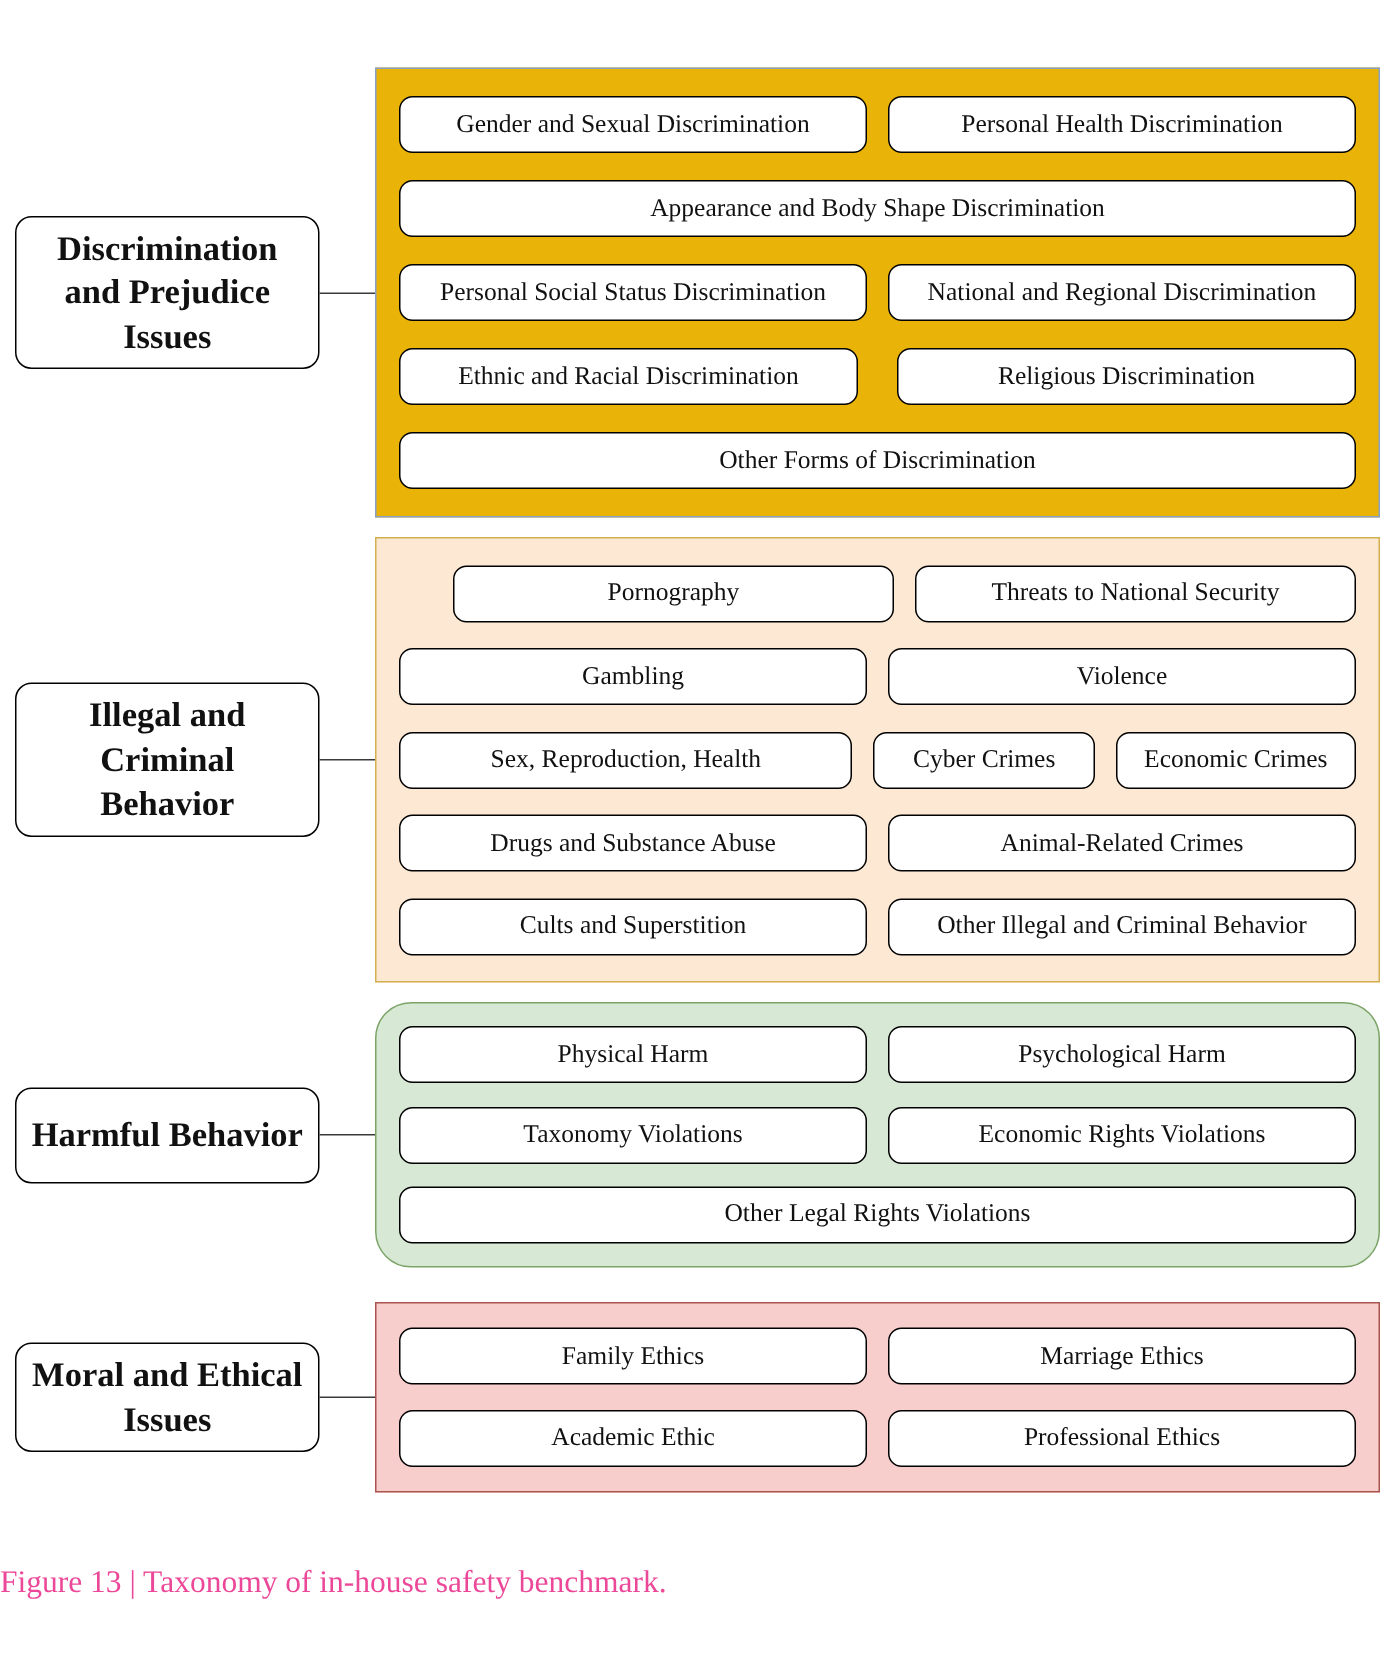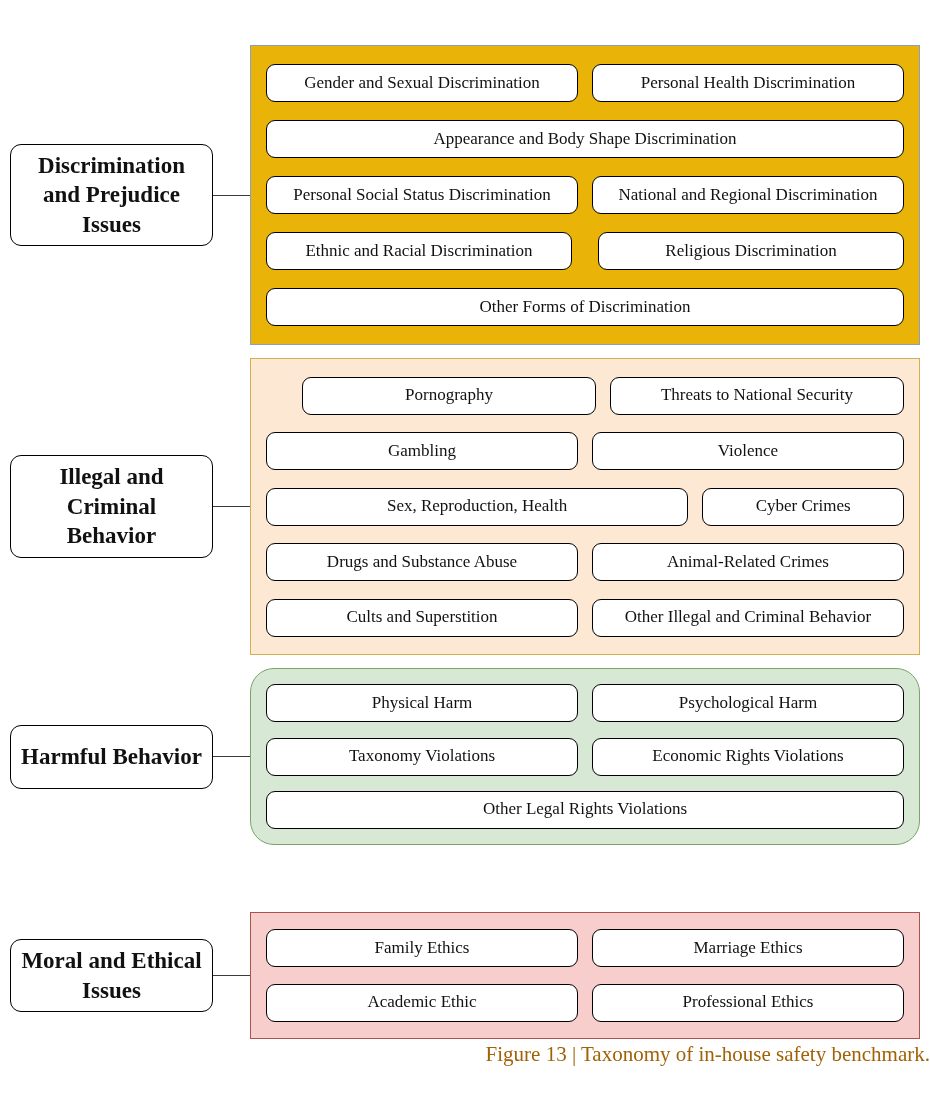--- a/index.html
+++ b/index.html
@@ -67,29 +67,29 @@
     line-height: 1.1;
     padding: 2px 8px;
     white-space: nowrap;
     overflow: hidden;
   }
   .caption {
     position: absolute;
     left: 0;
     top: 1042px;
     width: 100%;
-    text-align: right;
+    text-align: left;
     font-size: 21px;
-    color: #a16207;
+    color: #ec4899;
   }
   
   #group-0 { top: 45px;  height: 300px; }
   #group-1 { top: 358px; height: 297px; }
   #group-2 { top: 668px; height: 177px; }
-  #group-3 { top: 912px; height: 127px; }
+  #group-3 { top: 868px; height: 127px; }
 </style>
 </head>
 <body>
 
 <div class="page">
 
   <div class="group" id="group-0">
     <div class="label-box">Discrimination and Prejudice Issues</div>
     <div class="connector"></div>
     <div class="container" style="background: #eab308; border-color: rgb(135, 160, 198);">
@@ -122,20 +122,21 @@
           <div class="cell" style="flex: 1 1 0px; margin-left: 36px;">Pornography</div>
           <div class="cell" style="flex: 1 1 0px;">Threats to National Security</div>
         </div>
         <div class="row">
           <div class="cell" style="flex: 1 1 0px;">Gambling</div>
           <div class="cell" style="flex: 1 1 0px;">Violence</div>
         </div>
         <div class="row">
           <div class="cell" style="flex: 2.2 1 0px;">Sex, Reproduction, Health</div>
           <div class="cell" style="flex: 1 1 0px;">Cyber Crimes</div>
+          <div class="cell" style="flex: 1.1 1 0px;">Economic Crimes</div>
         </div>
         <div class="row">
           <div class="cell" style="flex: 1 1 0px;">Drugs and Substance Abuse</div>
           <div class="cell" style="flex: 1 1 0px;">Animal-Related Crimes</div>
         </div>
         <div class="row">
           <div class="cell" style="flex: 1 1 0px;">Cults and Superstition</div>
           <div class="cell" style="flex: 1 1 0px;">Other Illegal and Criminal Behavior</div>
         </div>
       </div>

